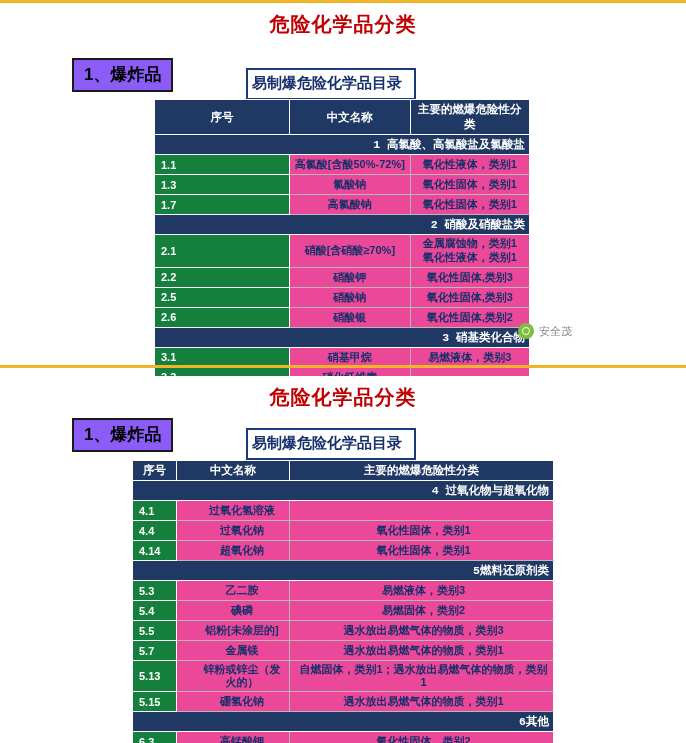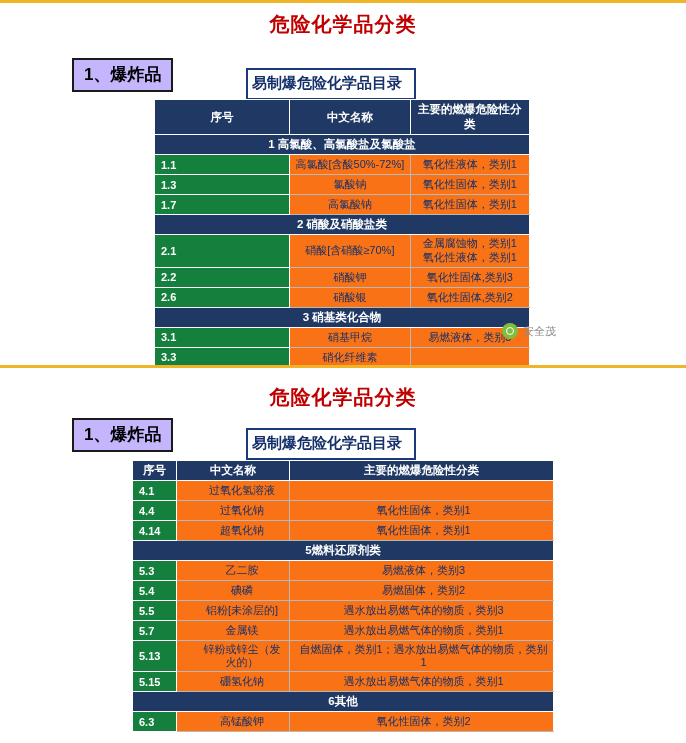--- a/index.html
+++ b/index.html
@@ -45,21 +45,21 @@
     padding-top: 8px;
   }
 
   .section-label {
     display: inline-block;
     border: 2px solid #1a1a1a;
     padding: 3px 10px 4px 10px;
     font-size: 17px;
     font-weight: bold;
     color: #000;
-    background: #c4b5fd;
+    background: #8b5cf6;
     position: absolute;
   }
 
   .subtitle-box {
     display: inline-block;
     border: 2px solid #1a3a7a;
     padding: 4px 12px 5px 4px;
     font-size: 15px;
     font-weight: bold;
     color: #16306b;
@@ -84,27 +84,28 @@
     font-weight: bold;
     text-align: center;
     font-size: 11.5px;
     padding: 3px 4px;
   }
   .grp td {
     background: #1f3864;
     color: #ffffff;
     font-weight: bold;
     font-size: 11.5px;
-    text-align: center;
+    text-align: right;
     padding: 3px 6px;
+    font-family: Liberation Mono, monospace;
   }
   .row td {
-    background: #f97316;
+    background: #ec4899;
     color: #16306b;
-    font-weight: normal;
+    font-weight: bold;
   }
   .row td.num {
     background: #15803d;
     color: #ffffff;
     text-align: left;
     font-weight: bold;
     padding-left: 6px;
   }
   .row td.name {
     text-align: center;
@@ -198,41 +199,46 @@
         <td class="name">硝酸[含硝酸≥70%]</td>
         <td class="cls" style="white-space:pre-line; line-height:1.25;">金属腐蚀物，类别1
 氧化性液体，类别1</td>
       </tr>
       <tr class="row">
         <td class="num">2.2</td>
         <td class="name">硝酸钾</td>
         <td class="cls">氧化性固体,类别3</td>
       </tr>
       <tr class="row">
+        <td class="num">2.5</td>
+        <td class="name">硝酸钠</td>
+        <td class="cls">氧化性固体,类别3</td>
+      </tr>
+      <tr class="row">
         <td class="num">2.6</td>
         <td class="name">硝酸银</td>
         <td class="cls">氧化性固体,类别2</td>
       </tr>
       <tr class="grp">
         <td colspan="3">3 硝基类化合物</td>
       </tr>
       <tr class="row">
         <td class="num">3.1</td>
         <td class="name">硝基甲烷</td>
         <td class="cls">易燃液体，类别3</td>
       </tr>
       <tr class="row">
         <td class="num">3.3</td>
         <td class="name">硝化纤维素</td>
         <td class="cls"></td>
       </tr>
     </tbody>
   </table>
 
-  <div class="wm" style="left:502px; top:323px;">
+  <div class="wm" style="left:518px; top:323px;">
     <span class="wm-circle"></span>
     <span>安全茂</span>
   </div>
 
   <div class="rule-bottom" style="top:365px;"></div>
 </div>
 
 <div class="spacer-gap"></div>
 
 <div class="slide slide-2">
@@ -242,20 +248,23 @@
 
   <div class="subtitle-box" style="left:246px; top:52px;">易制爆危险化学品目录</div>
 
   <table class="cat t2" style="left:132px; top:84px; width:422px;">
     <tbody>
       <tr class="hdr">
         <td style="width:36px;">序号</td>
         <td style="width:110px;">中文名称</td>
         <td style="width:276px;">主要的燃爆危险性分类</td>
       </tr>
+      <tr class="grp">
+        <td colspan="3">4 过氧化物与超氧化物</td>
+      </tr>
       <tr class="row">
         <td class="num">4.1</td>
         <td class="name">过氧化氢溶液</td>
         <td class="cls"></td>
       </tr>
       <tr class="row">
         <td class="num">4.4</td>
         <td class="name">过氧化钠</td>
         <td class="cls">氧化性固体，类别1</td>
       </tr>

